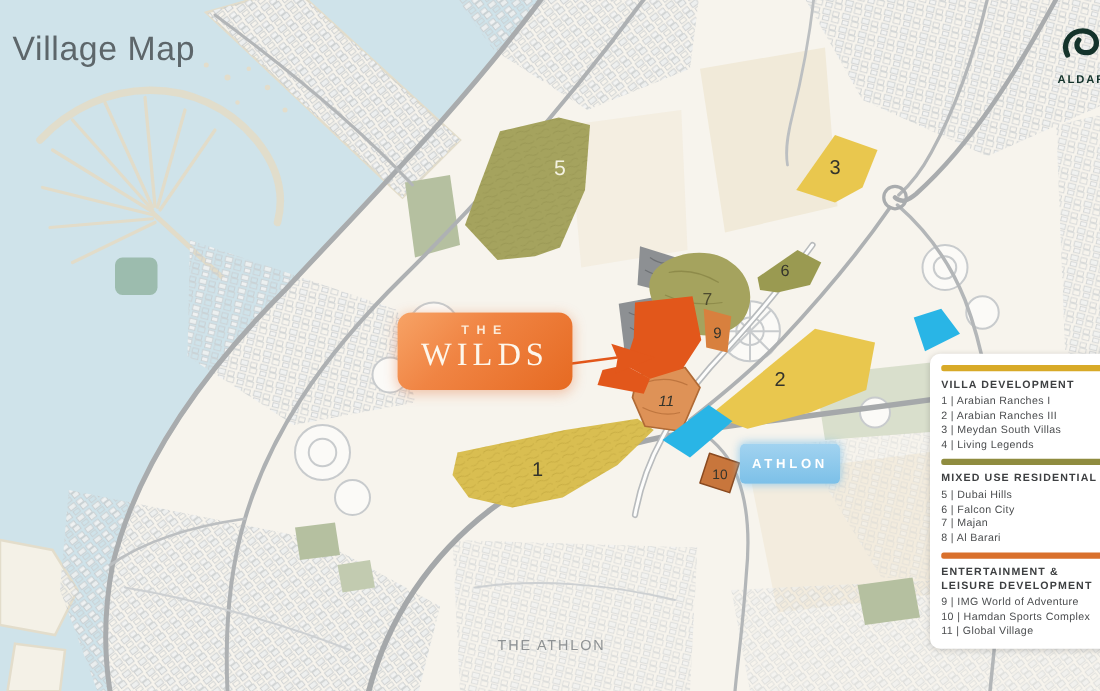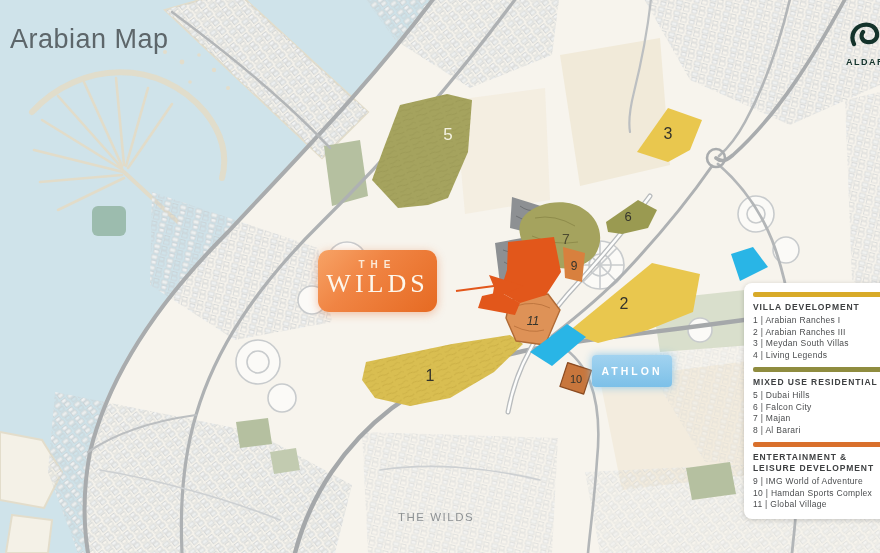--- a/index.html
+++ b/index.html
@@ -15,21 +15,21 @@
     position:absolute;left:10px;top:24px;z-index:6;
     font-size:27px;color:#5d666a;letter-spacing:.5px;font-weight:500;
   }
 
   
   .brand-logo{position:absolute;left:846px;top:22px;z-index:6;width:60px;color:#14332b;}
   .brand-logo .brand-text{font-size:9px;font-weight:bold;letter-spacing:1.5px;margin-top:1px;}
 
   
   .wilds-badge{
-    position:absolute;left:318px;top:250px;width:119px;height:62px;z-index:4;
+    position:absolute;left:318px;top:250px;width:140px;height:62px;z-index:4;
     border-radius:11px;
     background:linear-gradient(135deg,#f7a366 0%,#f08443 40%,#e66a22 100%);
     box-shadow:0 2px 10px rgba(226,90,20,.35);
     text-align:center;
   }
   .wilds-badge .badge-the{
     margin-top:9px;font-size:10px;letter-spacing:6px;color:#fcead7;font-weight:bold;
   }
   .wilds-badge .badge-wilds{
     position:absolute;left:50%;top:21px;transform:translateX(-50%);
@@ -245,37 +245,37 @@
     <text x="628" y="221" font-size="13">6</text>
     <text x="566" y="244" font-size="14" fill="#4d4b30">7</text>
     <text x="574" y="270" font-size="12">9</text>
     <text x="624" y="309" font-size="16">2</text>
     <text x="533" y="325" font-size="12" font-style="italic">11</text>
     <text x="430" y="381" font-size="16">1</text>
     <text x="576" y="383" font-size="11">10</text>
   </g>
 </svg>
 
-<div class="page-title">Arabian Map</div>
+<div class="page-title">Village Map</div>
 
 <div class="brand-logo">
   <svg width="34" height="30" viewBox="0 0 34 30">
     <path d="M8,22 C4,14 8,5 17,3 C24,1.5 30,5 31,11 C32,17 27,21 21,20 C16,19 14,14 17,10" fill="none" stroke="#14332b" stroke-width="4.2" stroke-linecap="round"></path>
   </svg>
   <div class="brand-text">ALDAR</div>
 </div>
 
 <div class="wilds-badge">
   <div class="badge-the">THE</div>
   <div class="badge-wilds">WILDS</div>
 </div>
 
 <div class="athlon-label">ATHLON</div>
 
-<div class="bottom-label">THE WILDS</div>
+<div class="bottom-label">THE ATHLON</div>
 
 <div class="legend">
   <div>
     <div class="bar" style="background: rgb(216, 170, 40);"></div>
     <div class="sec-title">VILLA DEVELOPMENT</div>
     <ul>
       <li>1 | Arabian Ranches I</li>
       <li>2 | Arabian Ranches III</li>
       <li>3 | Meydan South Villas</li>
       <li>4 | Living Legends</li>

